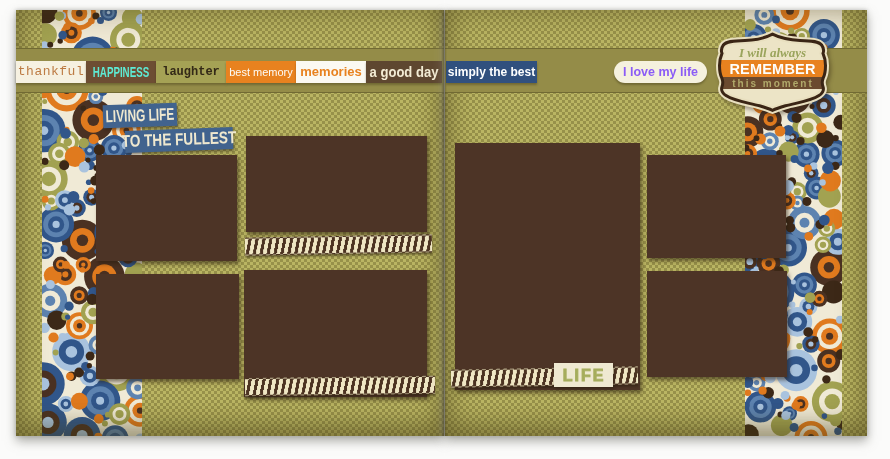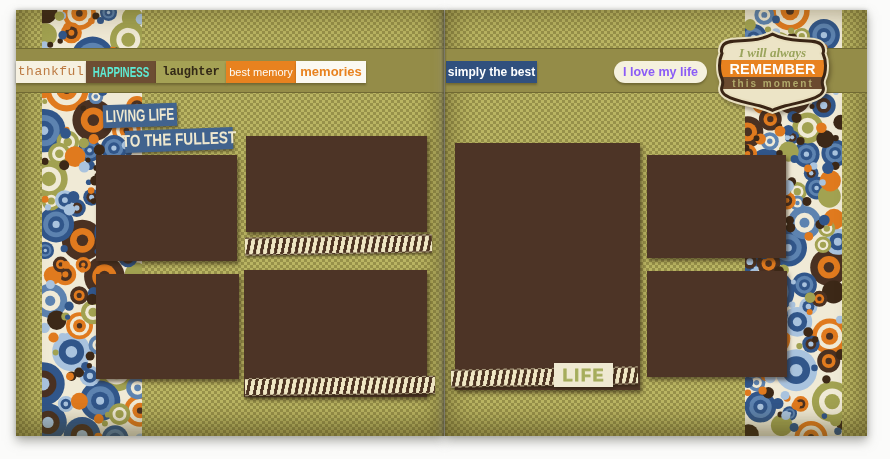--- a/index.html
+++ b/index.html
@@ -332,20 +332,23 @@
       <span class="cond" style="transform:scaleX(0.65);">HAPPINESS</span>
     </div>
 
   <div class="strip" style="left:140px;width:70px;background:#a5a255;color:#332917;
        font-family:'Liberation Mono',monospace;font-size:12px;font-weight:bold;">laughter</div>
 
   <div class="strip" style="left:210px;width:70px;background:#e8821f;color:#fdfcf7;font-size:11px;">best memory</div>
 
   <div class="strip" style="left:280px;width:70px;background:#fbf9f2;color:#e8821f;font-size:13px;font-weight:bold;">memories</div>
 
+  <div class="strip" style="left:350px;width:76px;background:#5e4730;color:#f3ecd4;font-size:15px;font-weight:bold;">
+      <span class="cond" style="transform:scaleX(0.87);">a good day</span>
+    </div>
 
   <div class="bluelabel" style="left:87px;top:94px;width:74px;height:23px;line-height:23px;
        transform:rotate(-2deg);font-size:17px;">
       <span class="cond" style="transform:scaleX(0.70);">LIVING LIFE</span>
     </div>
 
   <div class="bluelabel" style="left:109px;top:119px;width:108px;height:22px;line-height:22px;
        transform:rotate(-2deg);font-size:17px;">
       <span class="cond" style="transform:scaleX(0.80);">TO THE FULLEST</span>
     </div>

